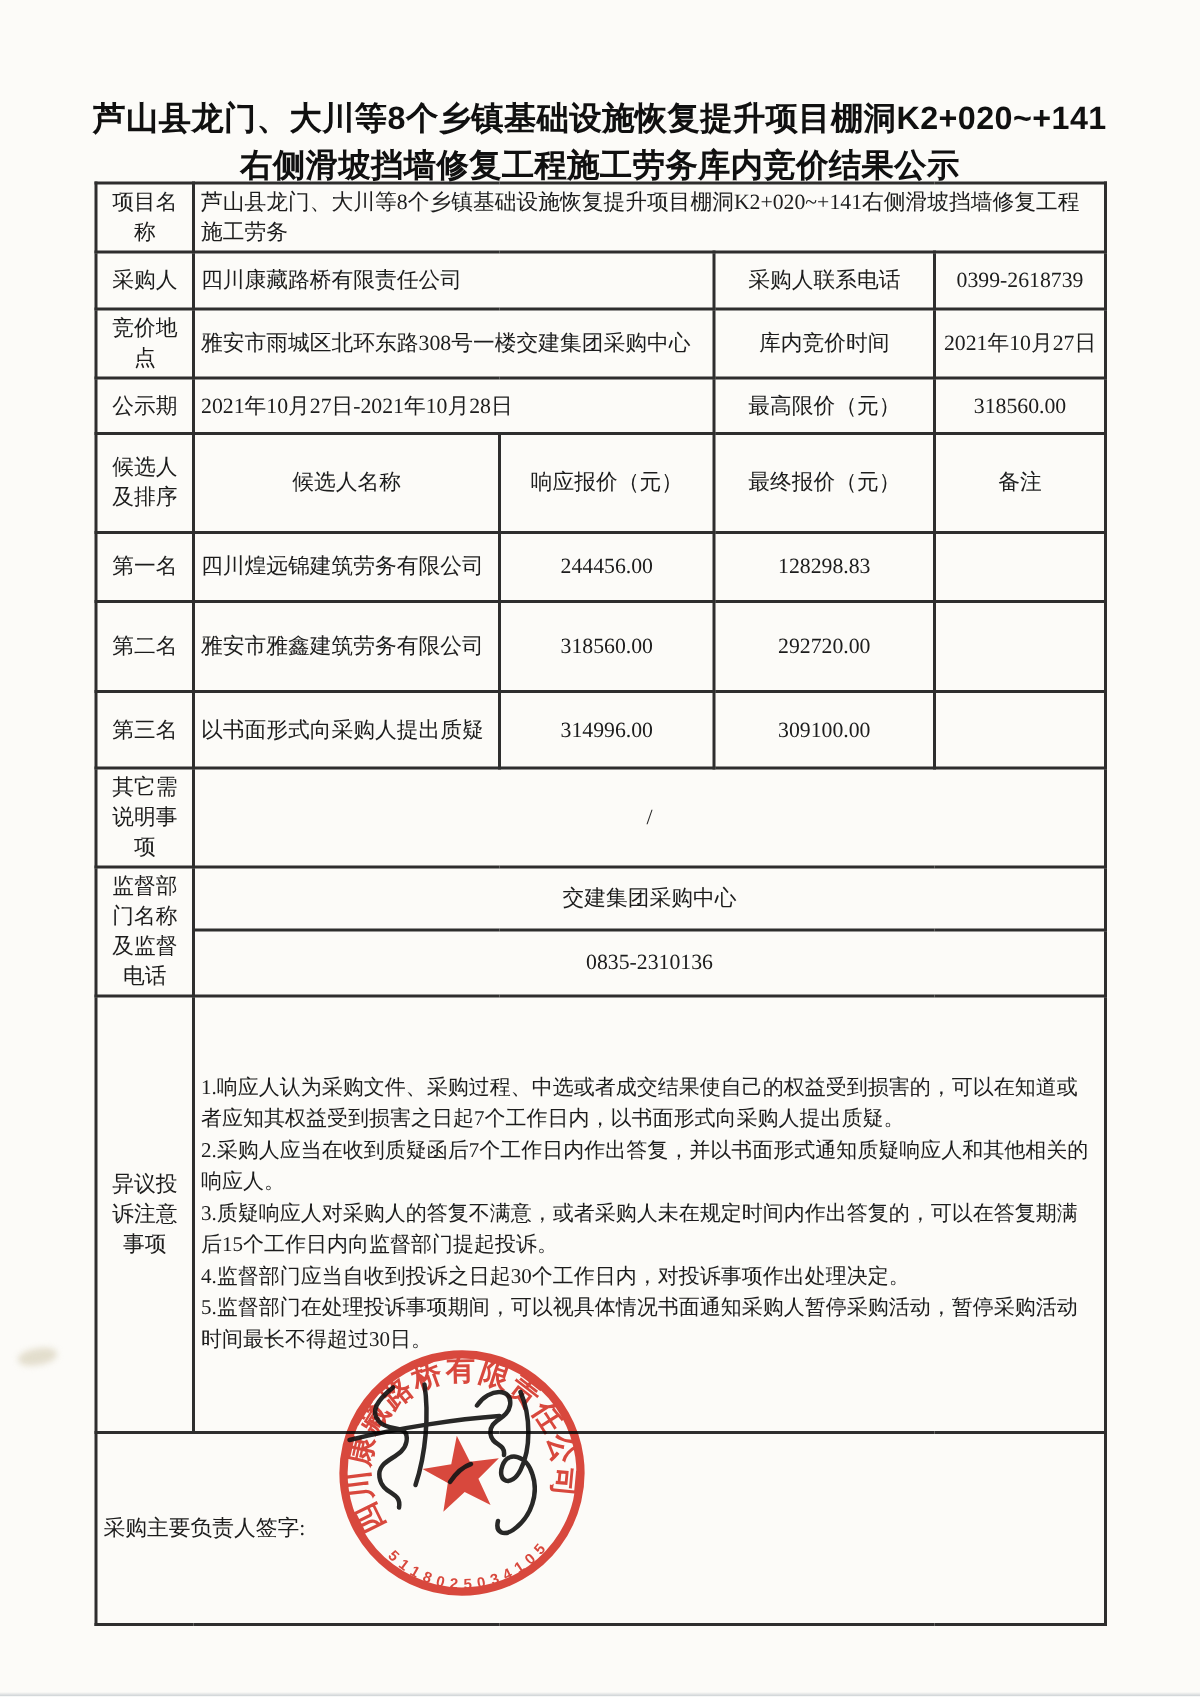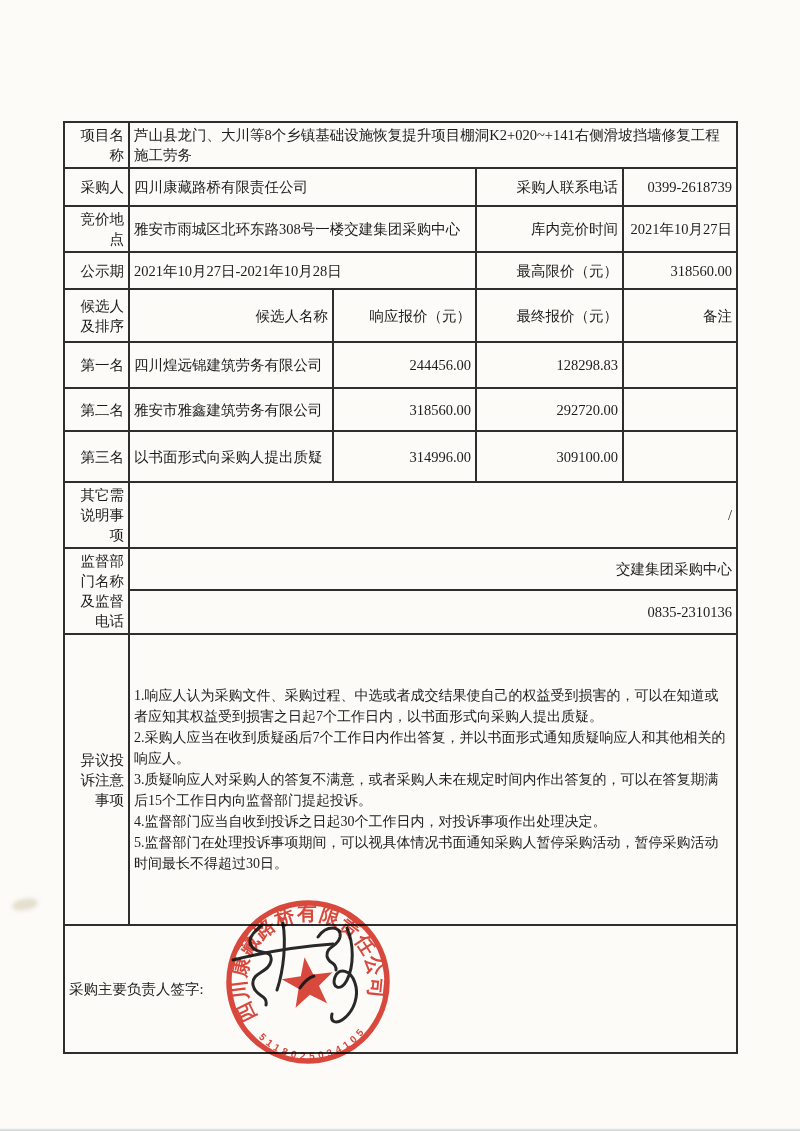--- a/index.html
+++ b/index.html
@@ -13,23 +13,23 @@
     text-align:center;font-family:"Liberation Sans","DejaVu Sans",sans-serif;
     font-size:21.5px;font-weight:700;line-height:1.42;color:#101010;letter-spacing:.3px;
   }
   table.doc{
     position:absolute;top:121px;left:63px;border-collapse:collapse;table-layout:fixed;
   }
   table.doc td{
     border:2px solid #2e2e2e;font-size:14.5px;line-height:1.38;
     padding:2px 4px;vertical-align:middle;overflow:hidden;word-break:break-all;
   }
-  td.lbl{padding:2px 1px 2px 4px;text-align:right;}
+  td.lbl{padding:2px 1px 2px 4px;text-align:center;}
   td.left{text-align:left;padding-left:13px;}
-  td.center{text-align:right;}
+  td.center{text-align:center;}
   td.proj{padding:3px 6px 3px 5px;line-height:1.55;border-radius:12px;}
   td.objection-cell{padding:4px 8px 4px 5px;}
   .objection-text{font-size:14px;line-height:1.5;}
   td.sign-cell{vertical-align:middle;padding-left:6px;font-size:15px;border-radius:11px;}
   .slash{font-style:normal;}
   
   .seal{
     position:absolute;left:210px;top:882px;width:200px;height:215px;
     mix-blend-mode:multiply;pointer-events:none;
   }
@@ -42,20 +42,21 @@
   .scan-edge{
     position:absolute;left:0;bottom:0;width:100%;height:3px;
     background:linear-gradient(#fcfbf8,#c9ced2);
   }
 </style>
 </head>
 <body>
 
 <div class="page">
 
+  <h1 class="title">芦山县龙门、大川等8个乡镇基础设施恢复提升项目棚洞K2+020~+141右侧滑坡挡墙修复工程施工劳务库内竞价结果公示</h1>
 
   <table class="doc">
     <colgroup>
       <col style="width:65px">
         <col style="width:204px">
         <col style="width:143px">
         <col style="width:147px">
         <col style="width:114px">
     </colgroup>
     <tbody>
@@ -74,35 +75,35 @@
         <td colspan="2" class="left">雅安市雨城区北环东路308号一楼交建集团采购中心</td>
         <td class="center">库内竞价时间</td>
         <td class="center">2021年10月27日</td>
       </tr>
       <tr style="height:37px">
         <td class="lbl">公示期</td>
         <td colspan="2" class="left">2021年10月27日-2021年10月28日</td>
         <td class="center">最高限价（元）</td>
         <td class="center">318560.00</td>
       </tr>
-      <tr style="height:53px">
+      <tr style="height:66px">
         <td class="lbl">候选人及排序</td>
         <td class="center">候选人名称</td>
         <td class="center">响应报价（元）</td>
         <td class="center">最终报价（元）</td>
         <td class="center">备注</td>
       </tr>
       <tr style="height:46px">
         <td class="center">第一名</td>
         <td class="left">四川煌远锦建筑劳务有限公司</td>
         <td class="center">244456.00</td>
         <td class="center">128298.83</td>
         <td class="center"></td>
       </tr>
-      <tr style="height:43px">
+      <tr style="height:60px">
         <td class="center">第二名</td>
         <td class="left">雅安市雅鑫建筑劳务有限公司</td>
         <td class="center">318560.00</td>
         <td class="center">292720.00</td>
         <td class="center"></td>
       </tr>
       <tr style="height:51px">
         <td class="center">第三名</td>
         <td class="left">以书面形式向采购人提出质疑</td>
         <td class="center">314996.00</td>

